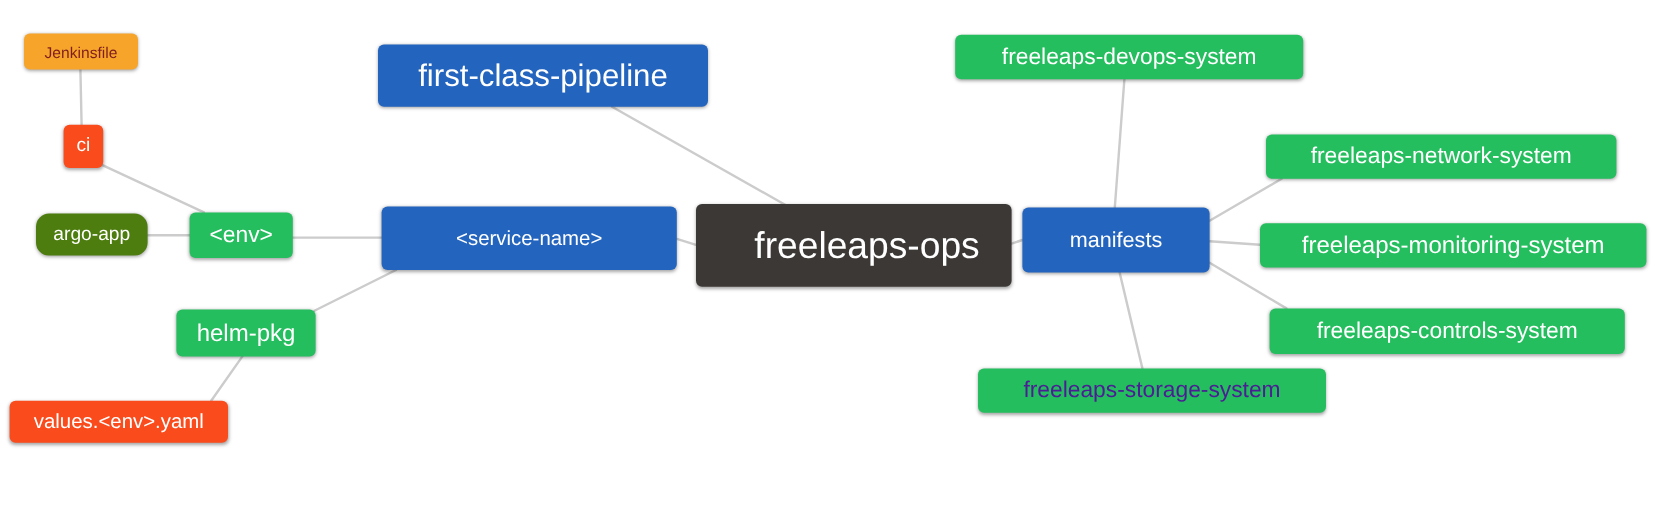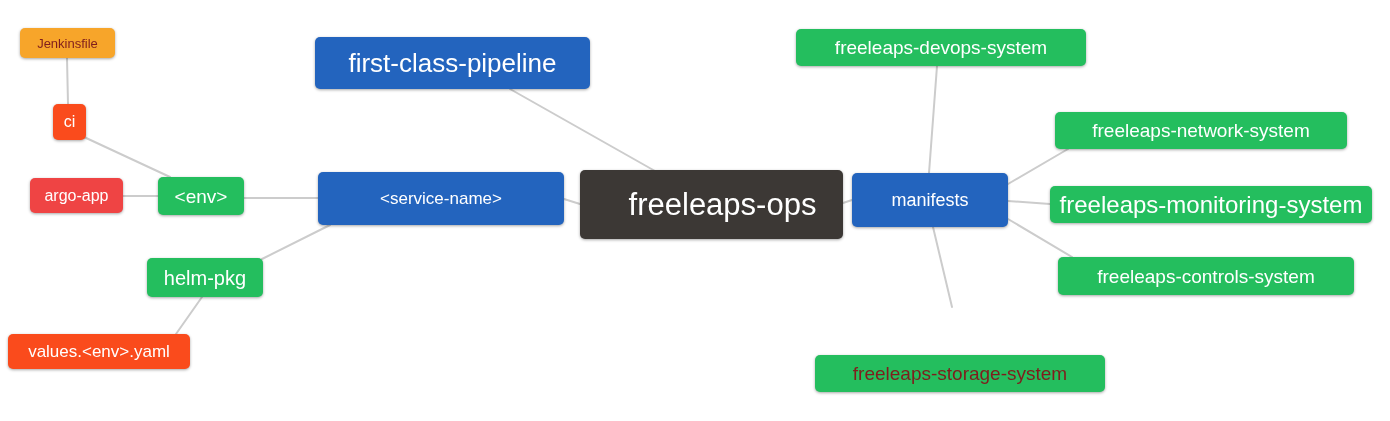--- a/index.html
+++ b/index.html
@@ -60,21 +60,21 @@
       <line x1="1008" y1="219" x2="1072" y2="257" stroke="#cccccc" stroke-width="2" stroke-linecap="round"></line>
       <line x1="933" y1="227" x2="952" y2="307" stroke="#cccccc" stroke-width="2" stroke-linecap="round"></line>
     </svg>
   <div id="nodes-layer">
       <div class="node" style="left: 20px; top: 28px; width: 95px; height: 30px; background: rgb(247, 165, 42); font-size: 13px; color: #7f1d1d;">
         <span>Jenkinsfile</span>
       </div>
       <div class="node" style="left: 53px; top: 104px; width: 33px; height: 36px; background: rgb(250, 75, 28); font-size: 16px; color: rgb(255, 255, 255);">
         <span>ci</span>
       </div>
-      <div class="node" style="left: 30px; top: 178px; width: 93px; height: 35px; background: #ef4444; font-size: 16px; color: rgb(255, 255, 255);">
+      <div class="node" style="left: 30px; top: 178px; width: 93px; height: 35px; background: #4d7c0f; font-size: 16px; color: rgb(255, 255, 255); border-radius: 11px;">
         <span>argo-app</span>
       </div>
       <div class="node" style="left: 158px; top: 177px; width: 86px; height: 38px; background: rgb(36, 190, 94); font-size: 19px; color: rgb(255, 255, 255);">
         <span>&lt;env&gt;</span>
       </div>
       <div class="node" style="left: 147px; top: 258px; width: 116px; height: 39px; background: rgb(36, 190, 94); font-size: 20px; color: rgb(255, 255, 255);">
         <span>helm-pkg</span>
       </div>
       <div class="node" style="left: 8px; top: 334px; width: 182px; height: 35px; background: rgb(250, 75, 28); font-size: 17px; color: rgb(255, 255, 255);">
         <span>values.&lt;env&gt;.yaml</span>
@@ -90,23 +90,23 @@
       </div>
       <div class="node" style="left: 852px; top: 173px; width: 156px; height: 54px; background: rgb(35, 100, 190); font-size: 18px; color: rgb(255, 255, 255);">
         <span>manifests</span>
       </div>
       <div class="node" style="left: 796px; top: 29px; width: 290px; height: 37px; background: rgb(36, 190, 94); font-size: 19px; color: rgb(255, 255, 255);">
         <span>freeleaps-devops-system</span>
       </div>
       <div class="node" style="left: 1055px; top: 112px; width: 292px; height: 37px; background: rgb(36, 190, 94); font-size: 19px; color: rgb(255, 255, 255);">
         <span>freeleaps-network-system</span>
       </div>
-      <div class="node" style="left: 1050px; top: 186px; width: 322px; height: 37px; background: rgb(36, 190, 94); font-size: 24px; color: rgb(255, 255, 255);">
+      <div class="node" style="left: 1050px; top: 186px; width: 322px; height: 37px; background: rgb(36, 190, 94); font-size: 20px; color: rgb(255, 255, 255);">
         <span>freeleaps-monitoring-system</span>
       </div>
       <div class="node" style="left: 1058px; top: 257px; width: 296px; height: 38px; background: rgb(36, 190, 94); font-size: 19px; color: rgb(255, 255, 255);">
         <span>freeleaps-controls-system</span>
       </div>
-      <div class="node" style="left: 815px; top: 307px; width: 290px; height: 37px; background: rgb(36, 190, 94); font-size: 19px; color: #7f1d1d; margin-top: 48px;">
+      <div class="node" style="left: 815px; top: 307px; width: 290px; height: 37px; background: rgb(36, 190, 94); font-size: 19px; color: #4c1d95;">
         <span>freeleaps-storage-system</span>
       </div>
     </div>
 </div>
 
 </body></html>

